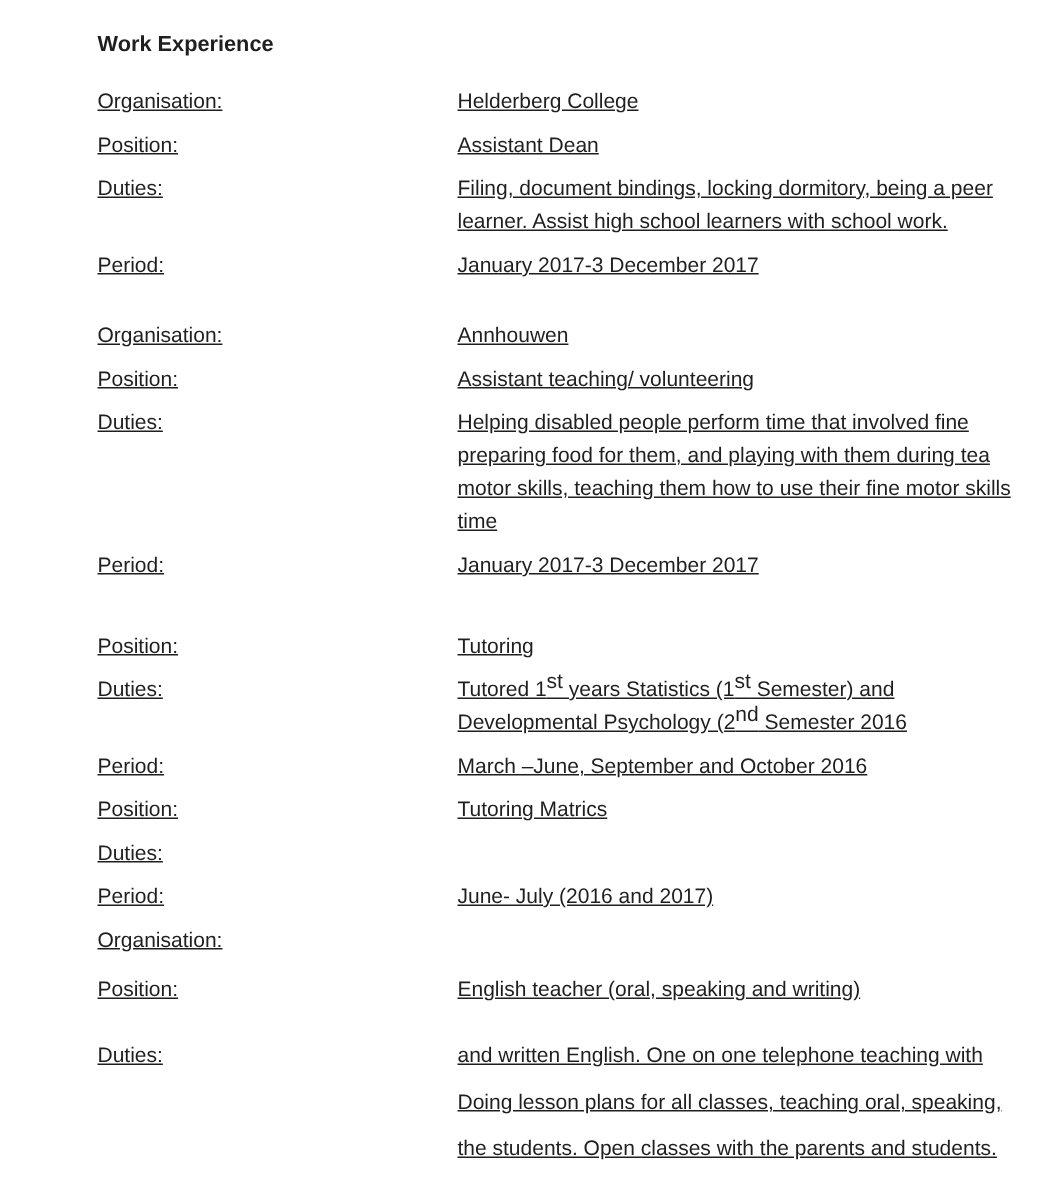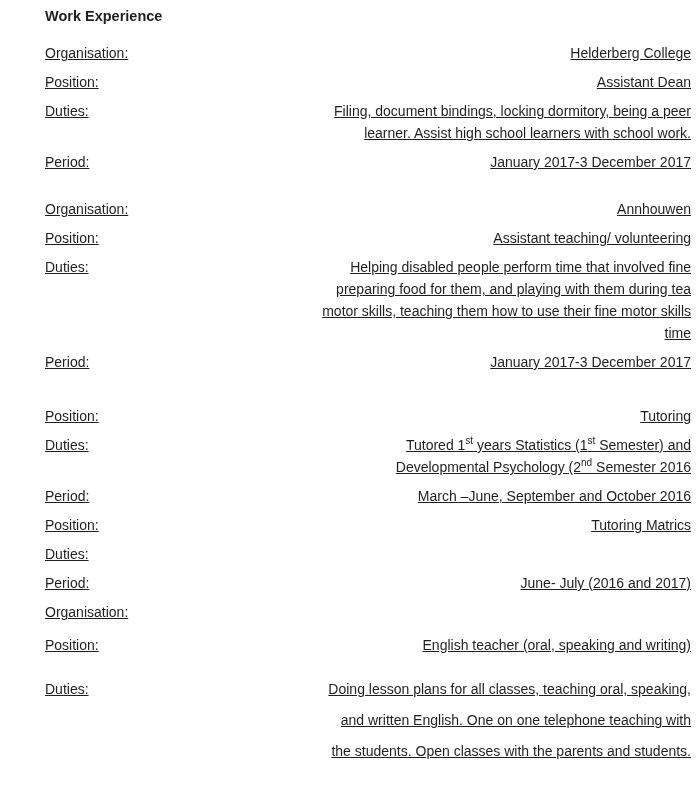--- a/index.html
+++ b/index.html
@@ -10,51 +10,52 @@
   body {
     width: 697px;
     height: 790px;
     overflow: hidden;
     color: #1f1f1f;
     font-family: "Liberation Sans", sans-serif;
     font-size: 14px;
     line-height: 22px;
   }
   .page {
-    padding: 6px 6px 0 45px;
+    padding: 20px 6px 0 45px;
+    margin-left: 20px;
   }
   .heading {
     font-size: 14.5px;
     font-weight: 700;
     line-height: 20px;
     margin: 0 0 16px 0;
   }
   .job { margin-bottom: 0; text-decoration: underline; }
   .job-1 { margin-bottom: 25px; }
   .job-2 { margin-bottom: 32px; }
   .job-3 { margin-bottom: 11px; }
   .row {
     display: flex;
     margin-bottom: 7px;
   }
   .job-4 .row { margin-bottom: 18px; }
   .label {
     flex: 0 0 240px;
     width: 240px;
   }
-  .value { flex: 1; min-width: 0; text-align: right; }
+  .value { flex: 1; min-width: 0; }
   .line {
     line-height: 22px;
     white-space: nowrap;
   }
   .double .label { line-height: 31px; }
   .double .line { line-height: 31px; }
   .sup {
     vertical-align: super;
-    font-size: 10px;
+    font-size: 14px;
     line-height: 0;
   }
 </style>
 </head>
 <body>
 
 <div class="page">
 
   <p class="heading">Work Experience</p>
 
@@ -159,20 +160,20 @@
   <div class="job job-4">
     <div class="row">
       <div class="label">Position:</div>
       <div class="value">
         <div class="line">English teacher (oral, speaking and writing)</div>
       </div>
     </div>
     <div class="row double">
       <div class="label">Duties:</div>
       <div class="value">
+        <div class="line">and written English. One on one telephone teaching with</div>
         <div class="line">Doing lesson plans for all classes, teaching oral, speaking,</div>
-        <div class="line">and written English. One on one telephone teaching with</div>
         <div class="line">the students. Open classes with the parents and students.</div>
       </div>
     </div>
   </div>
 
 </div>
 
 </body></html>

